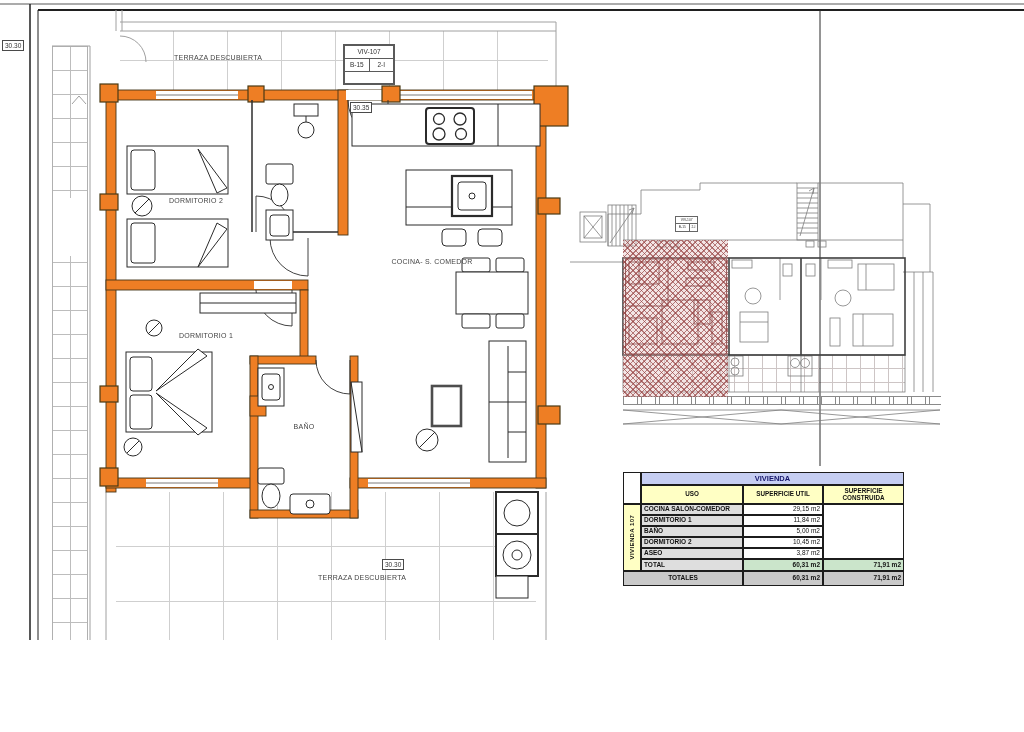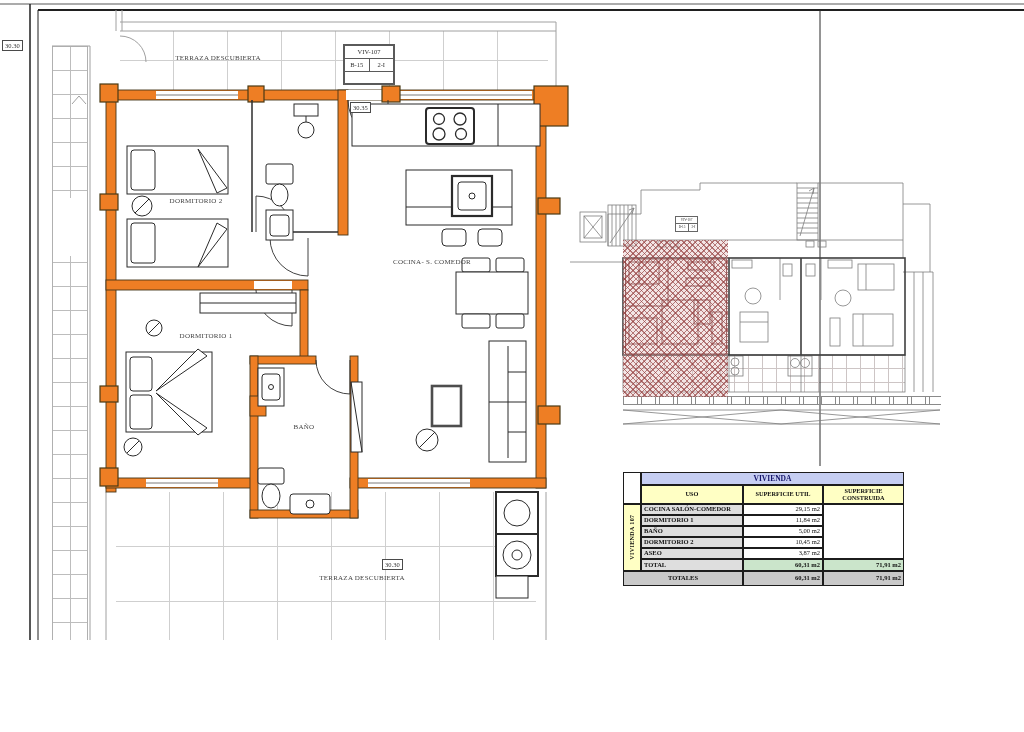--- a/index.html
+++ b/index.html
@@ -1,17 +1,17 @@
 <!DOCTYPE html>
 <html><head>
 <meta charset="utf-8">
 <style>
   html,body{margin:0;padding:0;background:#fff;}
   #sheet{position:relative;width:1024px;height:640px;background:#fff;overflow:hidden;
-         font-family:Liberation Serif, serif;color:#333;}
+         font-family:Liberation Sans, sans-serif;color:#333;}
   #sheet *{box-sizing:border-box;}
   .abs{position:absolute;}
   svg{position:absolute;left:0;top:0;}
 
   
   .tiles{position:absolute;z-index:0;
     background-image:
       repeating-linear-gradient(to right, transparent 0 53px, #cfcfcf 53px 54px),
       repeating-linear-gradient(to bottom, transparent 0 54px, #cfcfcf 54px 55px);}
   .tiles-top{left:120px;top:31px;width:428px;height:61px;

